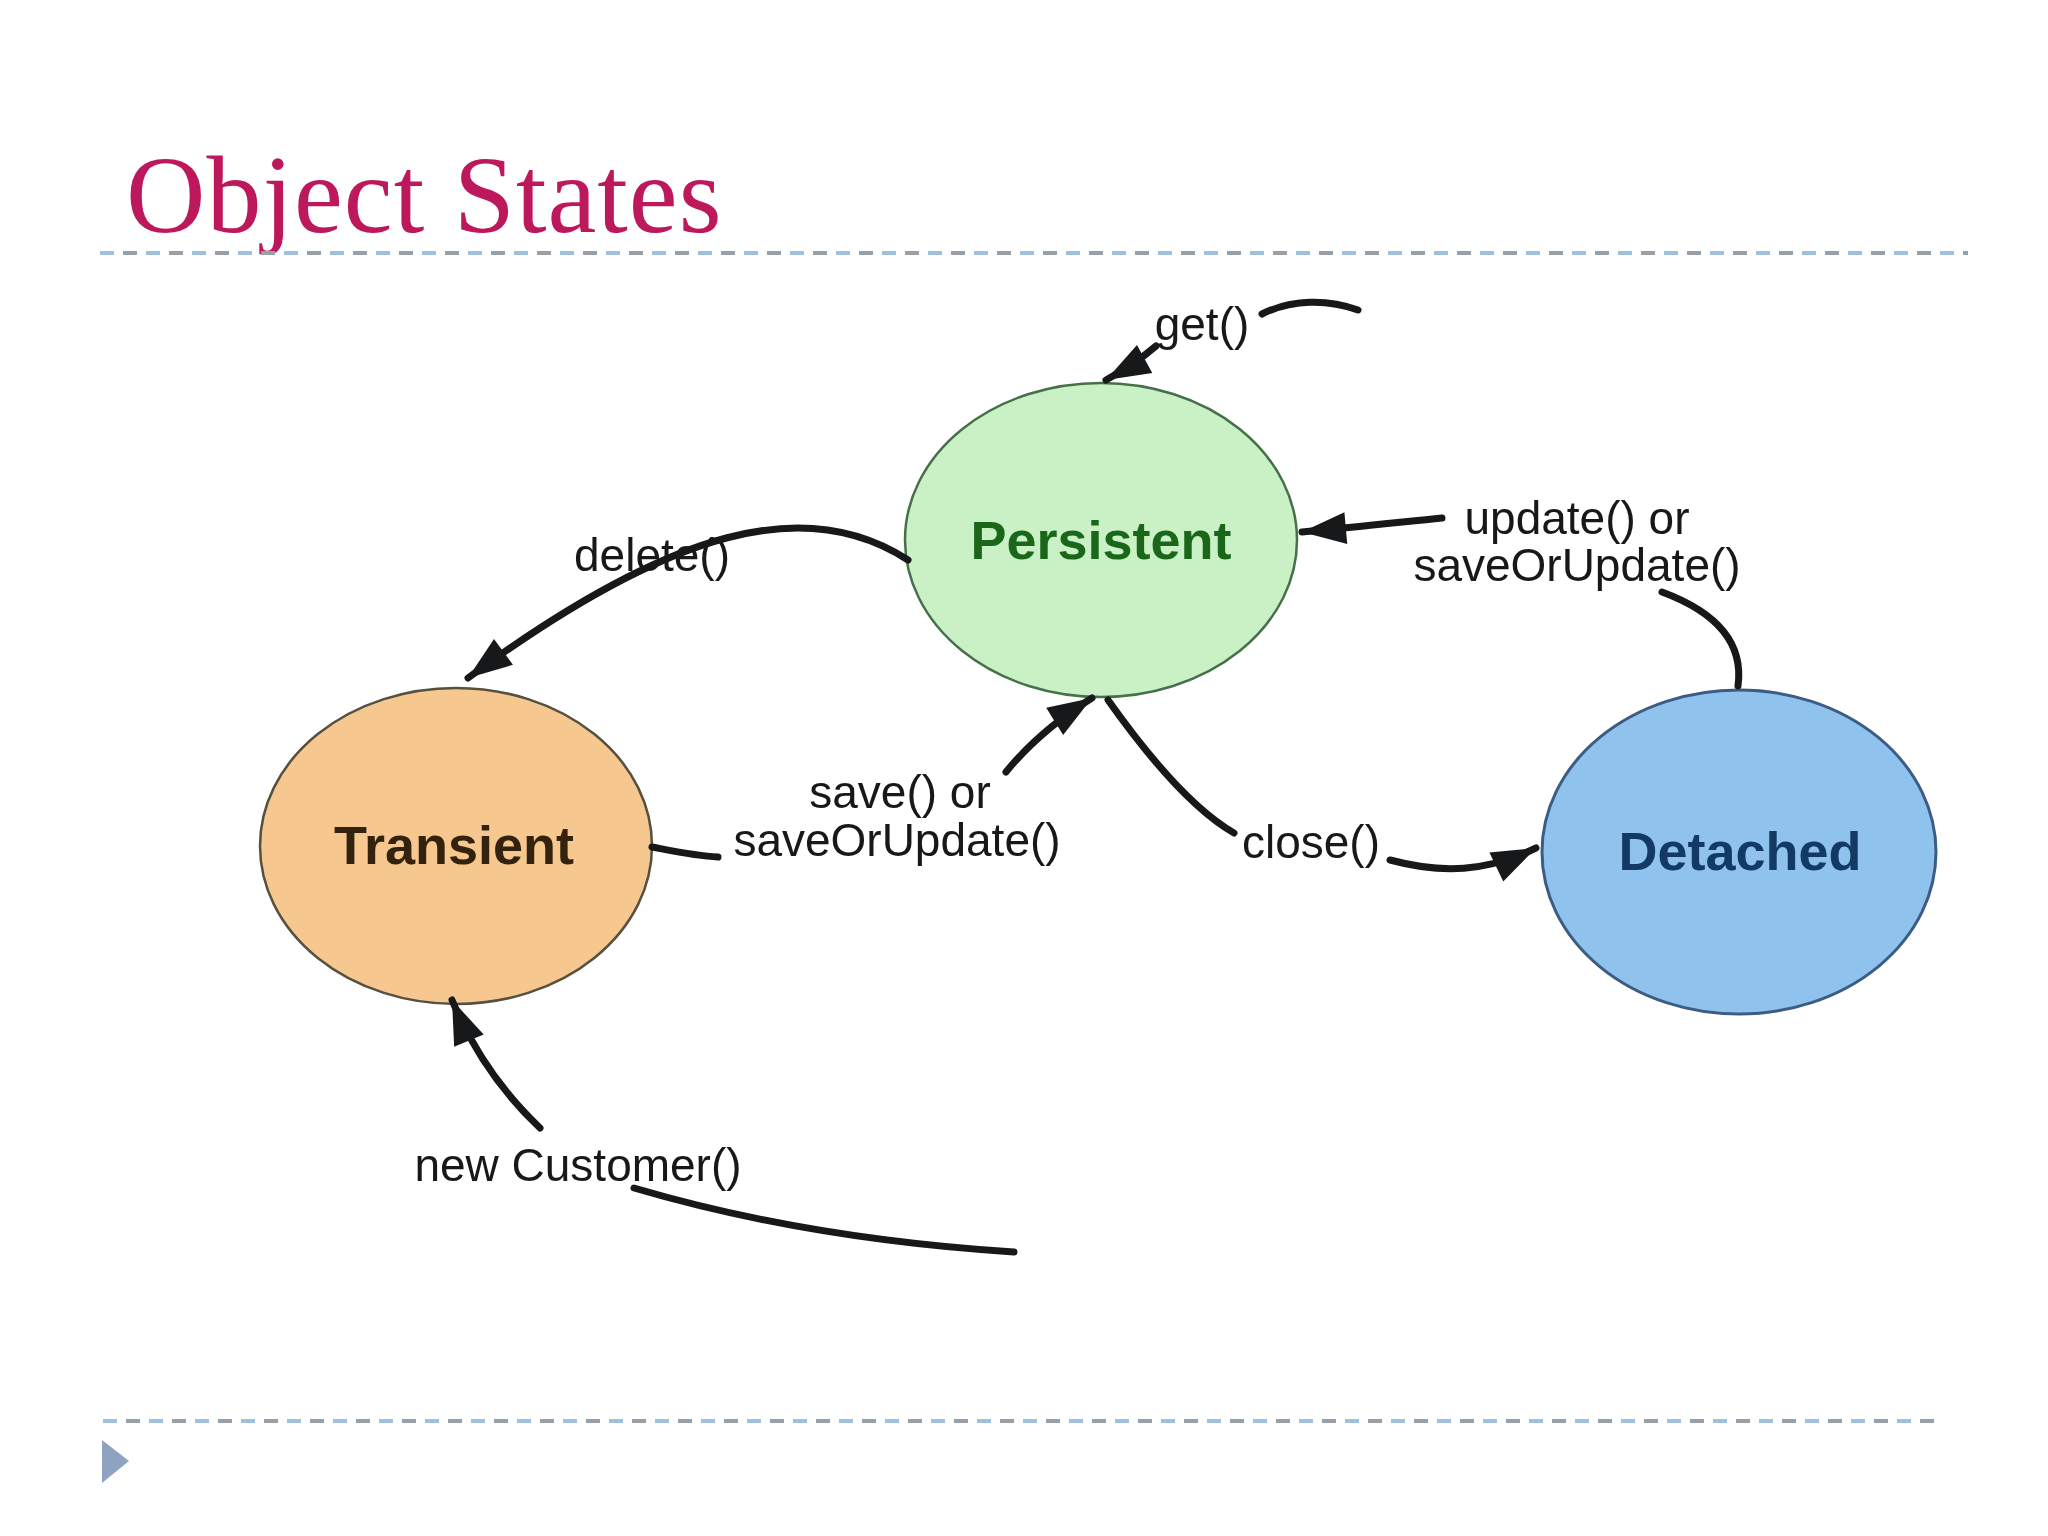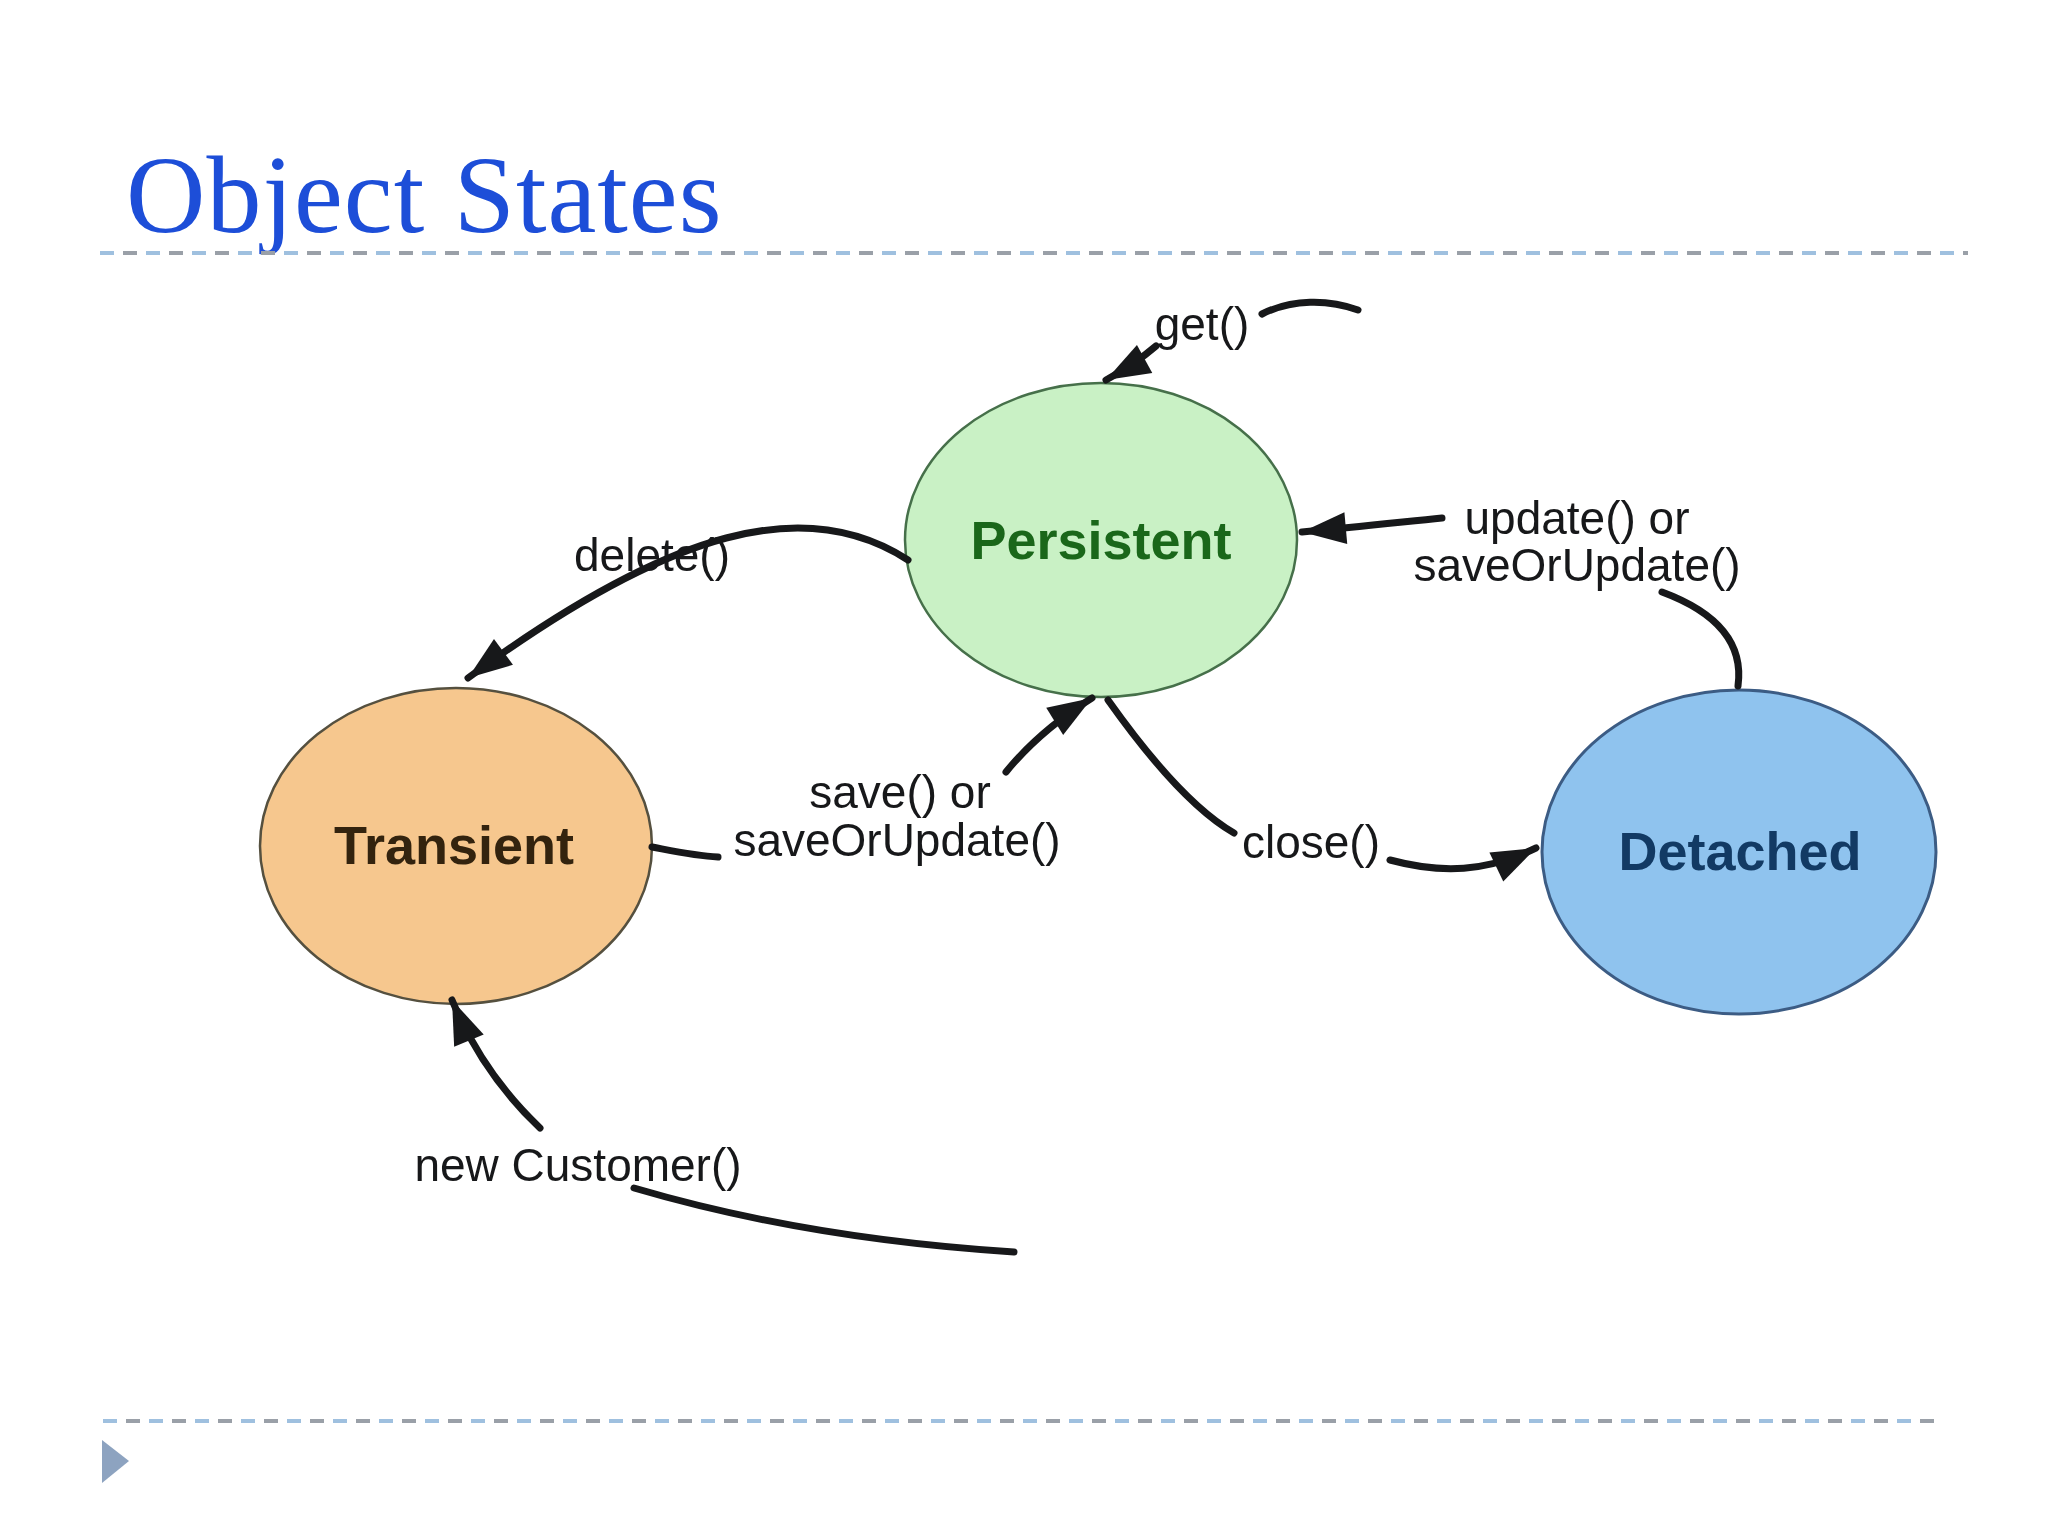--- a/index.html
+++ b/index.html
@@ -1,19 +1,19 @@
 <!DOCTYPE html>
 <html><head>
 <meta charset="utf-8">
 <style>
   html,body{margin:0;padding:0;background:#ffffff;}
   #slide{position:relative;width:2048px;height:1536px;background:#ffffff;overflow:hidden;
          font-family:"Liberation Sans", sans-serif;}
   #title{position:absolute;left:126px;top:140px;font-family:"Liberation Serif", serif;
-         font-size:110px;line-height:1.0;color:#1d4ed8;letter-spacing:1px;white-space:nowrap;text-align:right;}
+         font-size:110px;line-height:1.0;color:#be185d;letter-spacing:1px;white-space:nowrap;text-align:right;}
   .dashrule{position:absolute;height:4px;
          background:repeating-linear-gradient(90deg,
             #9fc0df 0px, #9fc0df 14px, rgba(0,0,0,0) 14px, rgba(0,0,0,0) 23px,
             #9aa0a8 23px, #9aa0a8 37px, rgba(0,0,0,0) 37px, rgba(0,0,0,0) 46px);}
   #rule-top{left:100px;top:251px;width:1868px;}
   #rule-bottom{left:103px;top:1419px;width:1832px;}
   #corner-triangle{position:absolute;left:102px;top:1440px;width:0;height:0;
          border-top:21px solid rgba(0,0,0,0);border-bottom:22px solid rgba(0,0,0,0);
          border-left:27px solid #8da3c0;}
   svg{position:absolute;left:0;top:0;}

